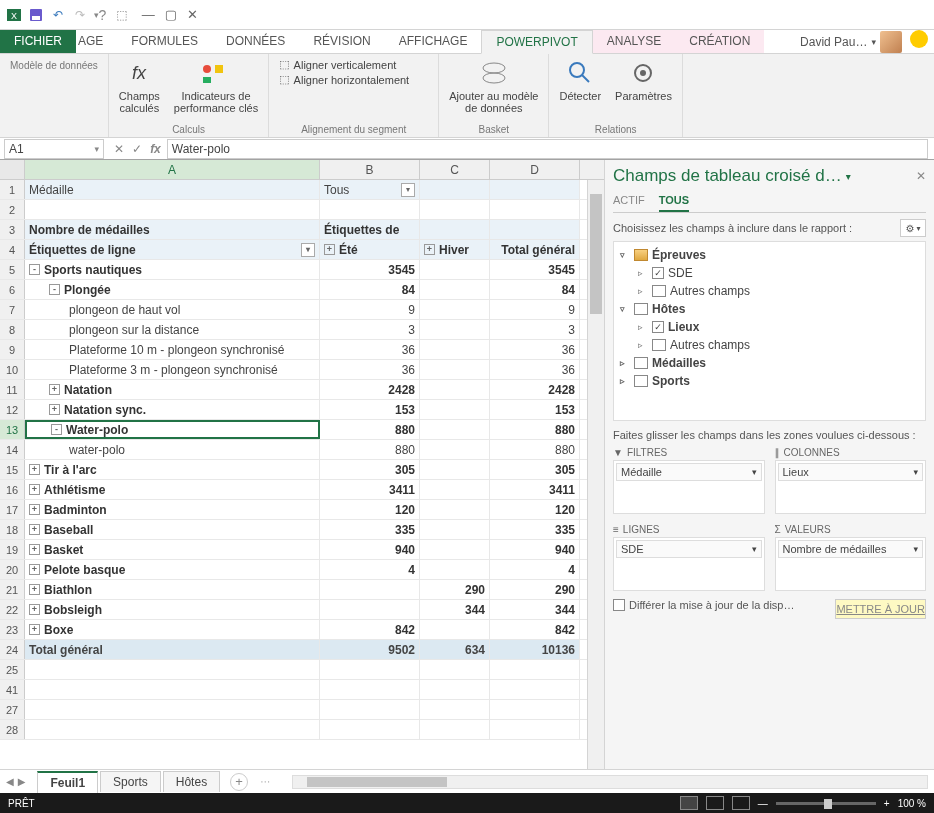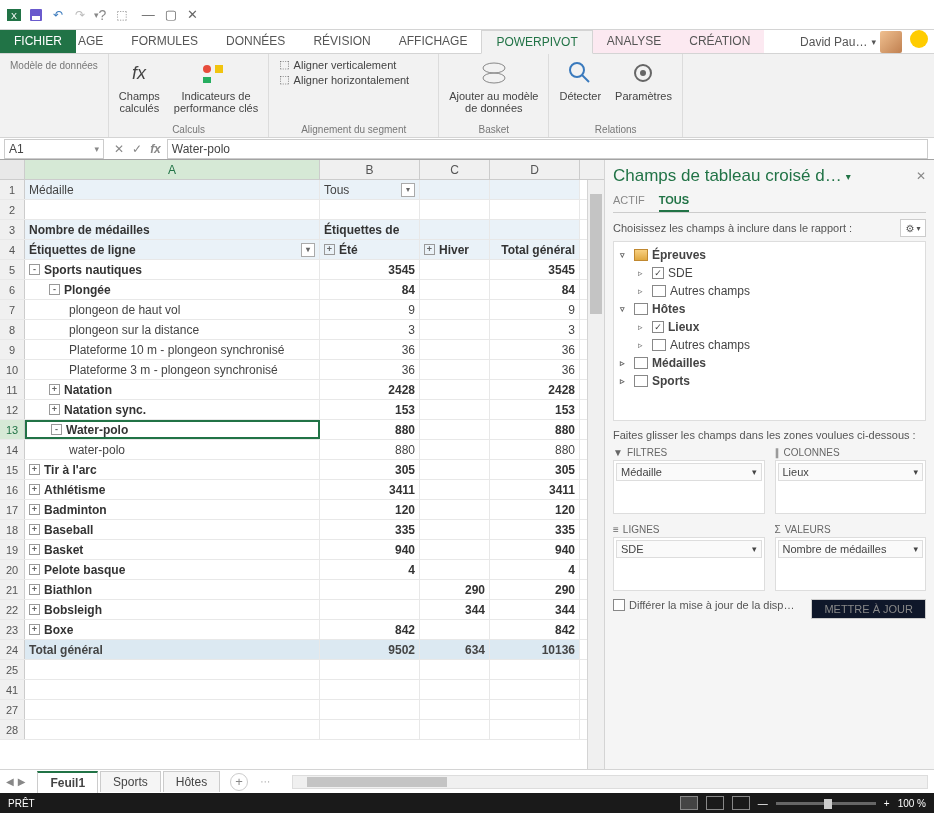--- a/index.html
+++ b/index.html
@@ -91,21 +91,21 @@
 .tree-icon { width: 14px; height: 12px; background: linear-gradient(#f8d080, #e0a840); border: 1px solid #c08830; }
 .tree-icon.table { background: #fff; border: 1px solid #888; }
 .chk { width: 12px; height: 12px; border: 1px solid #888; background: #fff; font-size: 9px; line-height: 10px; text-align: center; }
 .field-drop-instr { font-size: 11px; color: #555; margin: 8px 0 6px; }
 .drop-zones { display: grid; grid-template-columns: 1fr 1fr; gap: 10px; }
 .drop-zone-label { font-size: 10px; color: #666; display: flex; align-items: center; gap: 4px; margin-bottom: 2px; }
 .drop-zone { background: #fff; border: 1px solid #ddd; height: 54px; padding: 2px; }
 .drop-item { background: #fafafa; border: 1px solid #ddd; padding: 2px 4px; font-size: 11px; display: flex; align-items: center; cursor: pointer;}
 .drop-item .dd { margin-left: auto; font-size: 9px; }
 .defer-row { display: flex; gap: 4px; margin-top: 8px; font-size: 11px; color: #555;}
-.defer-row .update-btn { margin-left: auto; background: #0f172a; border: 1px solid #ccc; padding: 3px 12px; cursor: pointer; color: #888;}
+.defer-row .update-btn { margin-left: auto; background: #fef9c3; border: 1px solid #ccc; padding: 3px 0; cursor: pointer; color: #888; text-decoration: underline;}
 
 
 .sheet-tabs { height: 24px; background: #fff; border-top: 1px solid #d4d4d4; display: flex; align-items: center; padding: 0 6px; gap: 2px; }
 .sheet-nav { display: flex; gap: 4px; color: #888; font-size: 10px; margin-right: 10px;}
 .sheet-tab { padding: 3px 12px; border: 1px solid #ccc; border-bottom: none; font-size: 12px; cursor: pointer; background: #f5f5f5; }
 .sheet-tab.active { background: #fff; border-top: 2px solid #217346; font-weight: 600; }
 .sheet-add { width: 18px; height: 18px; border: 1px solid #ccc; border-radius: 50%; text-align: center; font-size: 13px; line-height: 16px; margin-left: 8px; cursor: pointer; color: #888;}
 .hscroll { flex:1; margin-left: 20px; height: 14px; background: #f0f0f0; border: 1px solid #ddd; position: relative;}
 .hscroll .hthumb { position: absolute; left: 14px; width: 140px; top: 1px; bottom: 1px; background: #c4c4c4;}
 

